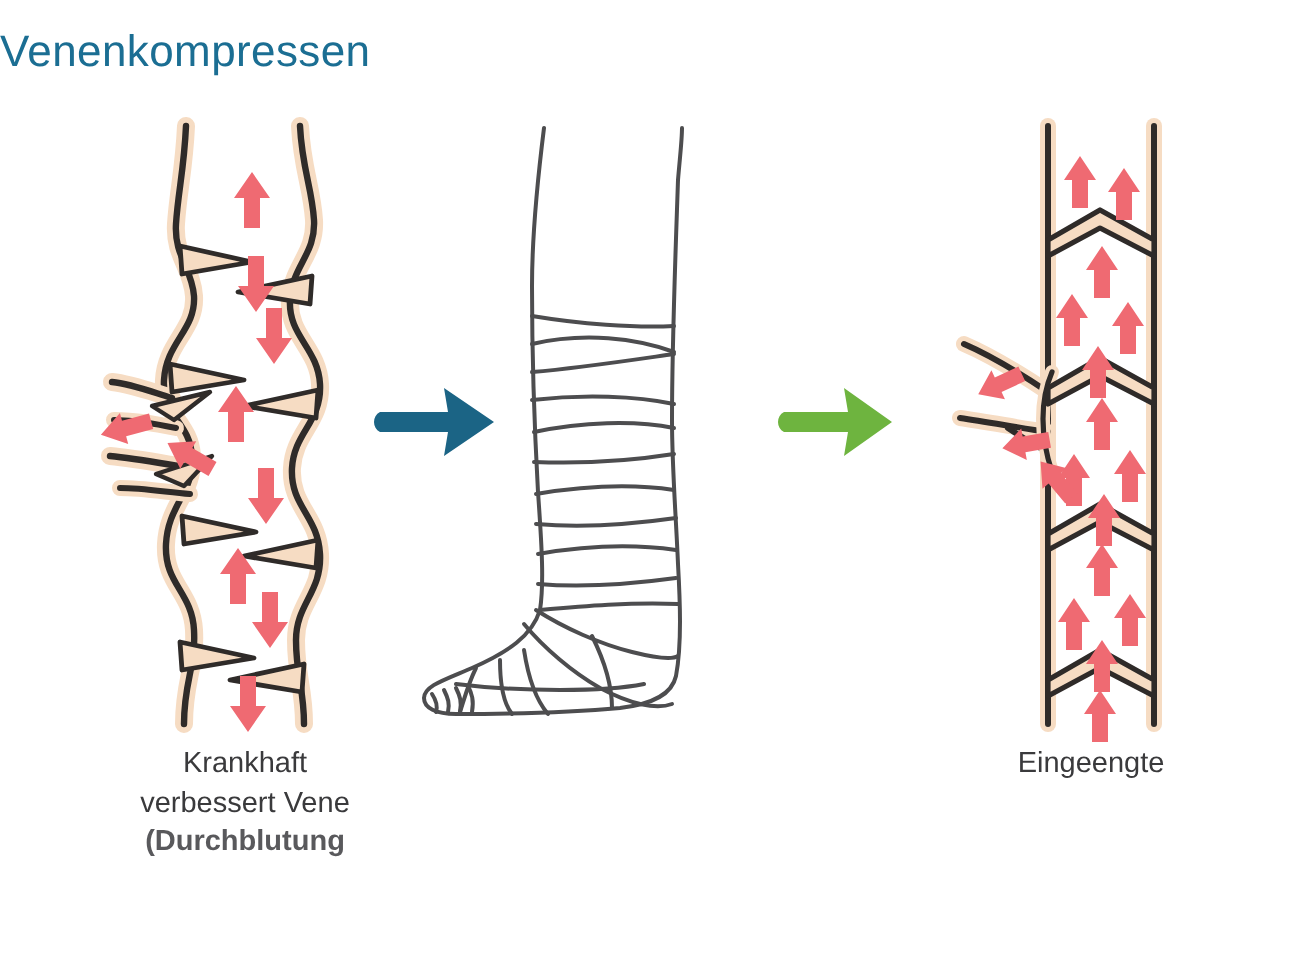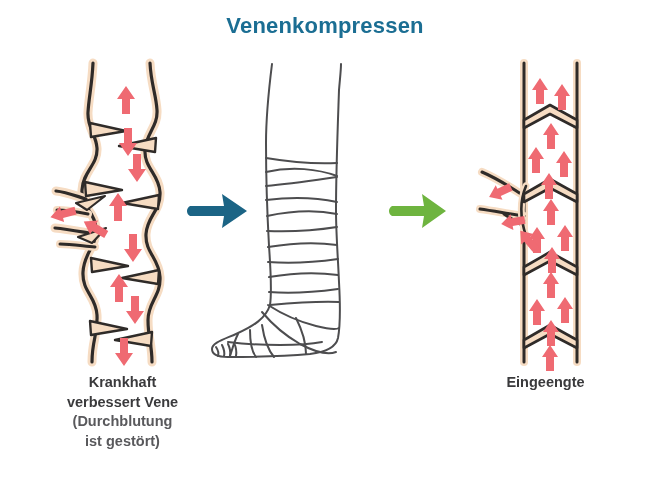--- a/index.html
+++ b/index.html
@@ -22,37 +22,37 @@
     width: 650px;
     height: 477px;
     background: #ffffff;
   }
 
   .title {
     position: absolute;
     left: 0;
     top: 13px;
     width: 650px;
-    text-align: center;
+    text-align: left;
     font-size: 22px;
-    font-weight: bold;
+    font-weight: normal;
     color: #1b6e93;
     letter-spacing: 0.2px;
     white-space: nowrap;
   }
 
   .panel-caption {
     position: absolute;
     text-align: center;
     line-height: 1.35;
   }
   .panel-caption .cap-bold {
     display: block;
     font-size: 14.5px;
-    font-weight: bold;
+    font-weight: normal;
     color: #3a3a3c;
   }
   .panel-caption .cap-reg {
     display: block;
     font-size: 14.5px;
     font-weight: bold;
     color: #59595c;
   }
 
   #caption-left  { left: 20px;  top: 373px; width: 205px; }
@@ -299,20 +299,19 @@
     <g>
       <path d="M392,206 L424,206 L422,194 L446,211 L422,228 L424,216 L392,216
                C388,214 388,208 392,206 Z" fill="#6eb43f"></path>
     </g>
   </svg>
 
   <div class="panel-caption" id="caption-left">
     <span class="cap-bold">Krankhaft</span>
     <span class="cap-bold">verbessert Vene</span>
     <span class="cap-reg">(Durchblutung</span>
-    <span class="cap-reg">ist gestört)</span>
   </div>
 
   <div class="panel-caption" id="caption-right">
     <span class="cap-bold">Eingeengte</span>
   </div>
 
 </div>
 
 </body></html>

